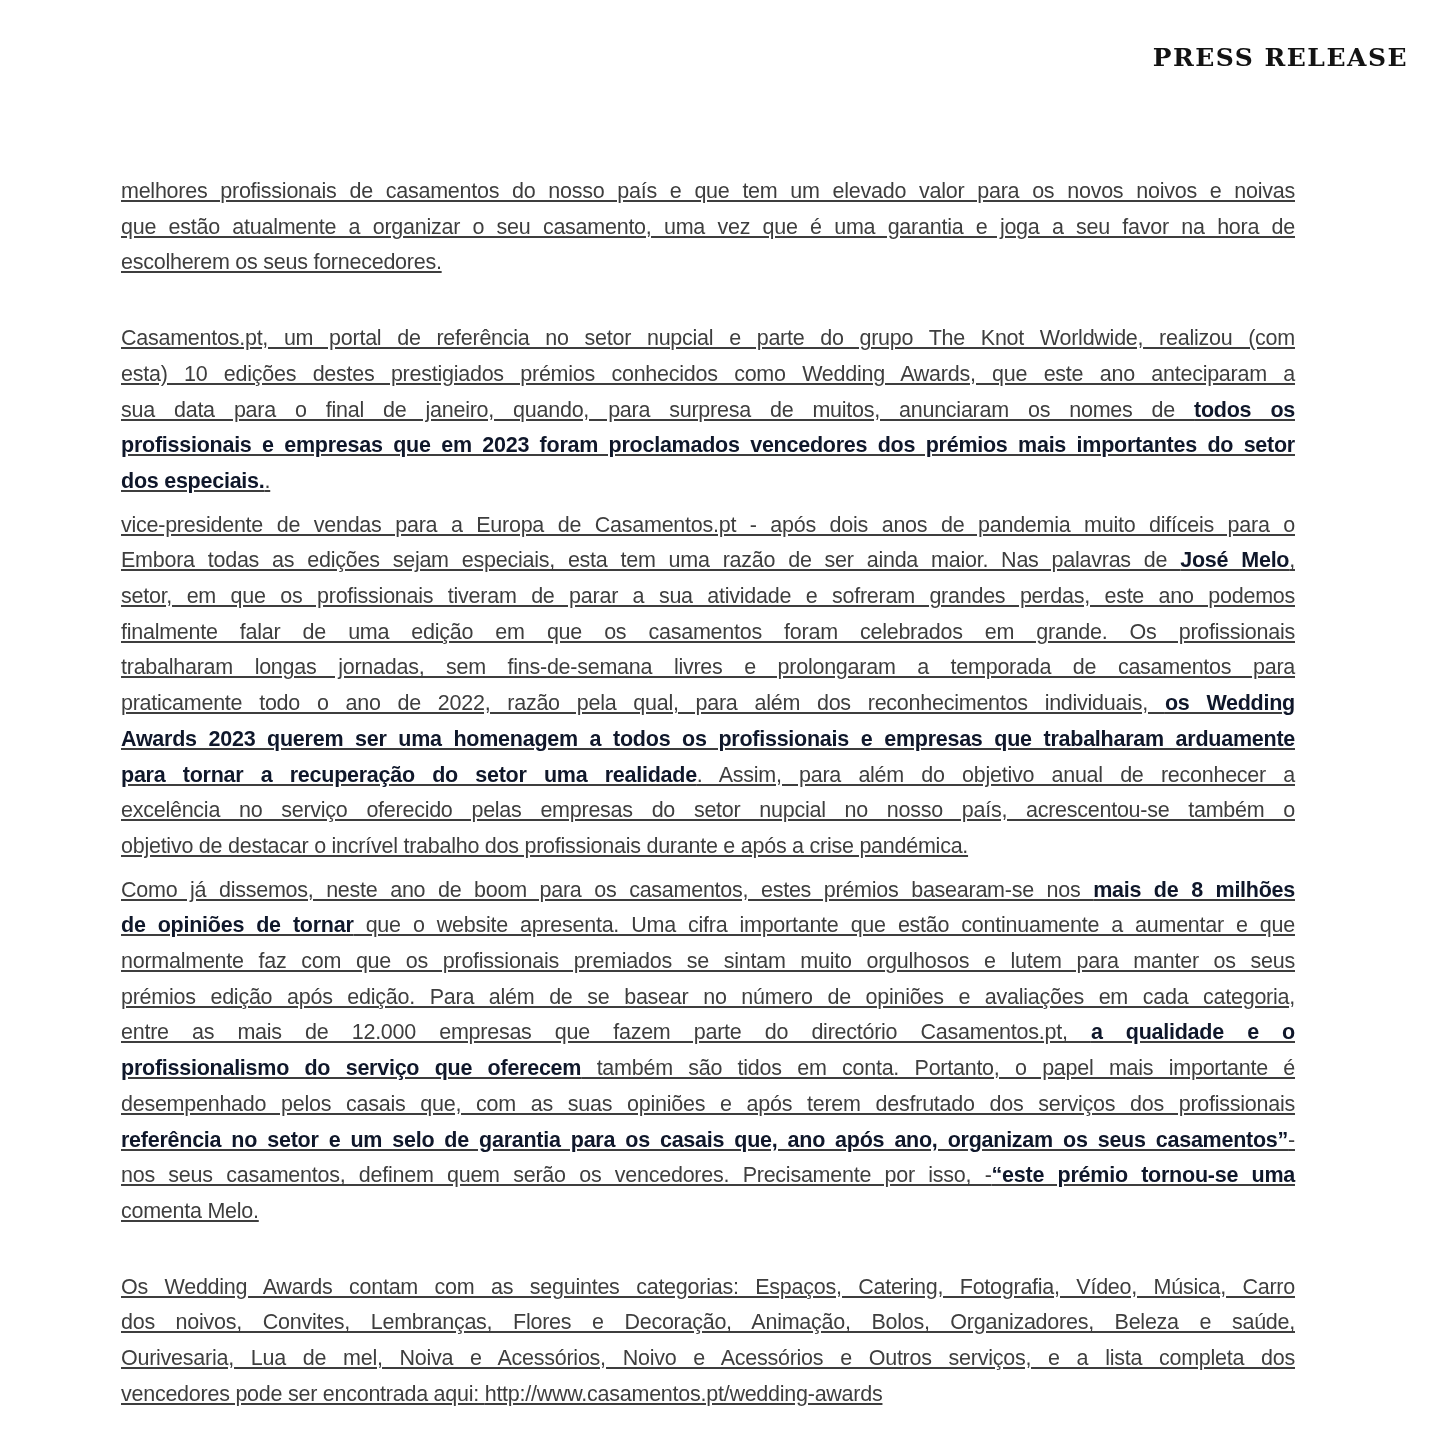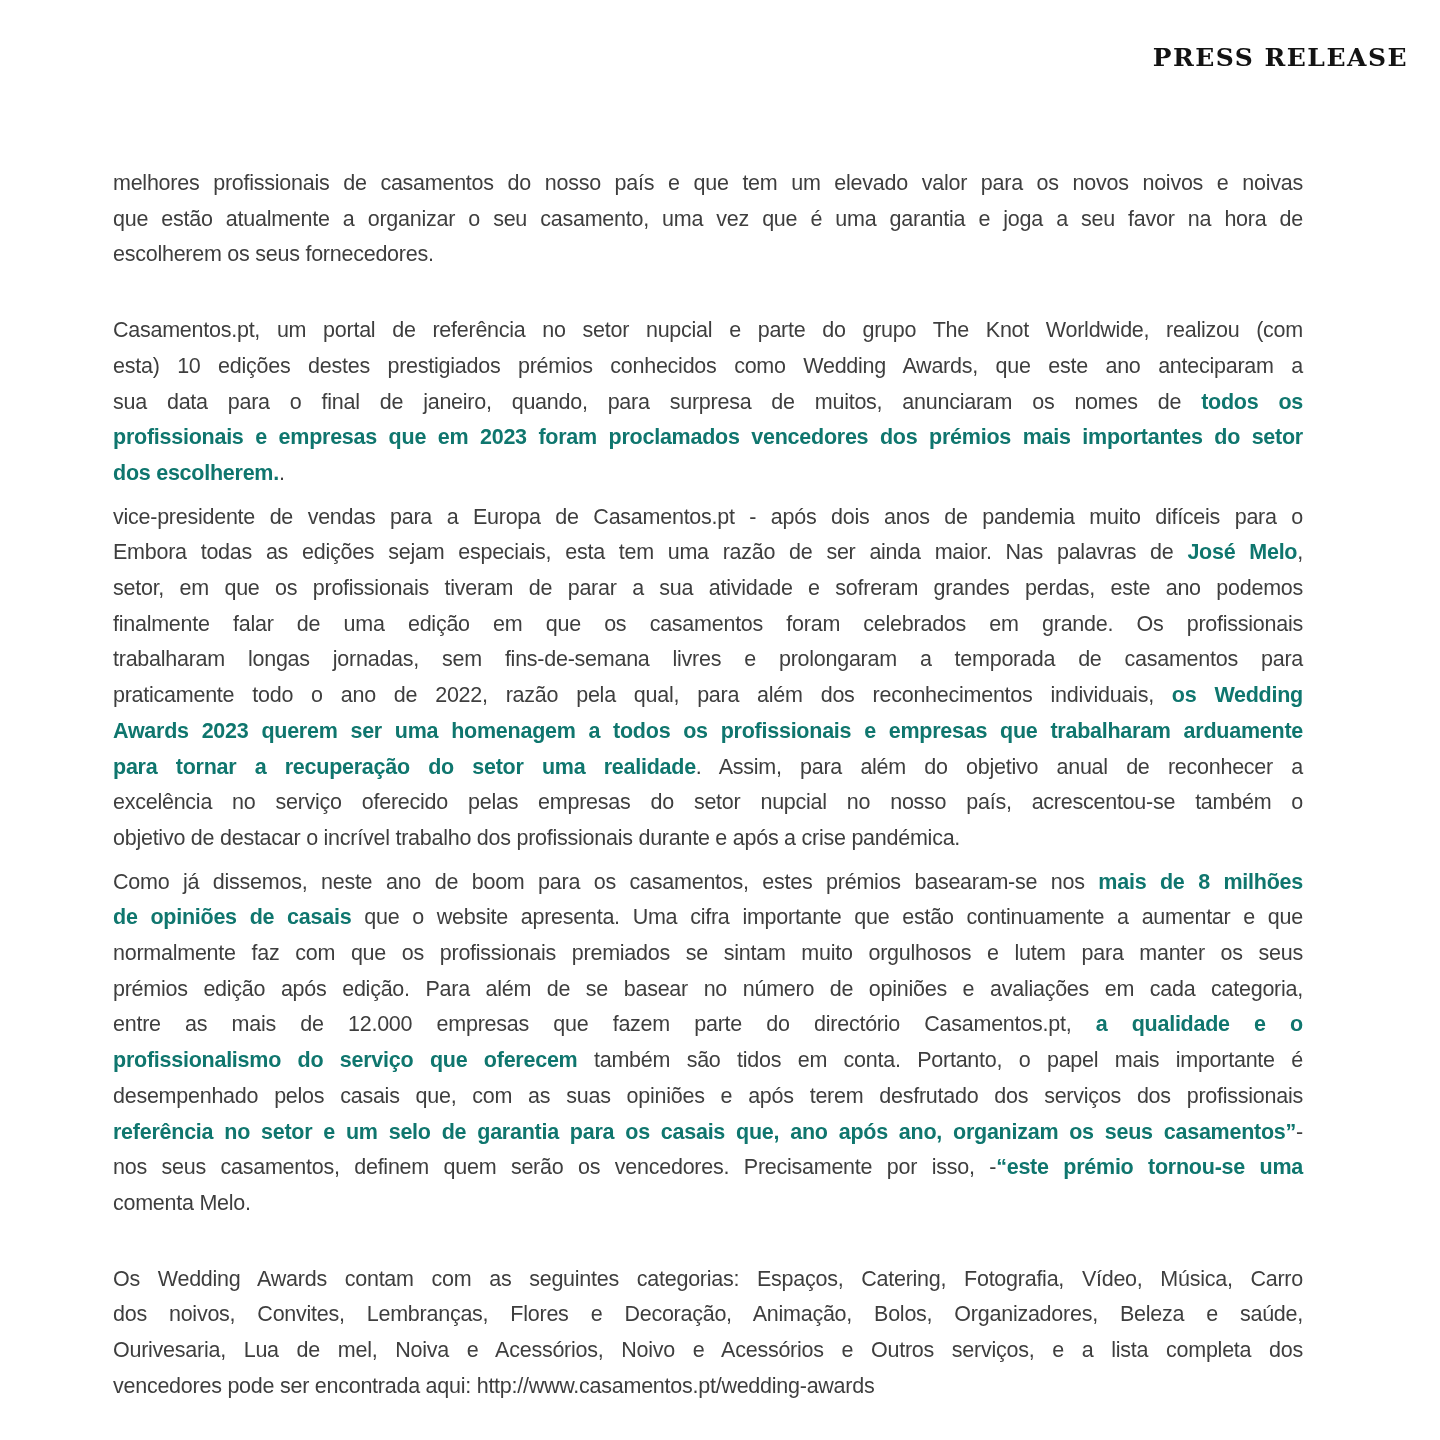--- a/index.html
+++ b/index.html
@@ -31,30 +31,30 @@
   .doc {
     position: absolute;
     left: 113px;
     top: 166px;
     width: 1190px;
     font-size: 21.5px;
     line-height: 35.7px;
     letter-spacing: -0.25px;
     color: #3e3e3e;
   }
-  .para { margin: 0; }
+  .para { margin: 8px; text-decoration: underline; }
   .para + .para { margin-top: 8px; }
   .para.blank-before { margin-top: 40px; }
   .line {
     text-align: justify;
     text-align-last: justify;
     hyphens: none;
   }
   .line.last { text-align-last: left; }
-  .bold { font-weight: 700; color: #0f766e; }
+  .bold { font-weight: 700; color: #0f172a; }
   .edge-hairline {
     position: absolute;
     top: 0;
     right: 9px;
     width: 2px;
     height: 100%;
     background: #bdbdbd;
   }
   .edge-strip {
     position: absolute;
@@ -75,37 +75,37 @@
       <div class="para">
         <div class="line"><span>melhores profissionais de casamentos do nosso país e que tem um elevado valor para os novos noivos e noivas</span></div>
         <div class="line"><span>que estão atualmente a organizar o seu casamento, uma vez que é uma garantia e joga a seu favor na hora de</span></div>
         <div class="line last"><span>escolherem os seus fornecedores.</span></div>
       </div>
       <div class="para blank-before">
         <div class="line"><span>Casamentos.pt, um portal de referência no setor nupcial e parte do grupo The Knot Worldwide, realizou (com</span></div>
         <div class="line"><span>esta) 10 edições destes prestigiados prémios conhecidos como Wedding Awards, que este ano anteciparam a</span></div>
         <div class="line"><span>sua data para o final de janeiro, quando, para surpresa de muitos, anunciaram os nomes de </span><span class="bold">todos os</span></div>
         <div class="line"><span class="bold">profissionais e empresas que em 2023 foram proclamados vencedores dos prémios mais importantes do setor</span></div>
-        <div class="line last"><span class="bold">dos escolherem.</span><span>.</span></div>
+        <div class="line last"><span class="bold">dos especiais.</span><span>.</span></div>
       </div>
       <div class="para">
         <div class="line"><span>vice-presidente de vendas para a Europa de Casamentos.pt - após dois anos de pandemia muito difíceis para o</span></div>
         <div class="line"><span>Embora todas as edições sejam especiais, esta tem uma razão de ser ainda maior. Nas palavras de </span><span class="bold">José Melo</span><span>,</span></div>
         <div class="line"><span>setor, em que os profissionais tiveram de parar a sua atividade e sofreram grandes perdas, este ano podemos</span></div>
         <div class="line"><span>finalmente falar de uma edição em que os casamentos foram celebrados em grande. Os profissionais</span></div>
         <div class="line"><span>trabalharam longas jornadas, sem fins-de-semana livres e prolongaram a temporada de casamentos para</span></div>
         <div class="line"><span>praticamente todo o ano de 2022, razão pela qual, para além dos reconhecimentos individuais, </span><span class="bold">os Wedding</span></div>
         <div class="line"><span class="bold">Awards 2023 querem ser uma homenagem a todos os profissionais e empresas que trabalharam arduamente</span></div>
         <div class="line"><span class="bold">para tornar a recuperação do setor uma realidade</span><span>. Assim, para além do objetivo anual de reconhecer a</span></div>
         <div class="line"><span>excelência no serviço oferecido pelas empresas do setor nupcial no nosso país, acrescentou-se também o</span></div>
         <div class="line last"><span>objetivo de destacar o incrível trabalho dos profissionais durante e após a crise pandémica.</span></div>
       </div>
       <div class="para">
         <div class="line"><span>Como já dissemos, neste ano de boom para os casamentos, estes prémios basearam-se nos </span><span class="bold">mais de 8 milhões</span></div>
-        <div class="line"><span class="bold">de opiniões de casais</span><span> que o website apresenta. Uma cifra importante que estão continuamente a aumentar e que</span></div>
+        <div class="line"><span class="bold">de opiniões de tornar</span><span> que o website apresenta. Uma cifra importante que estão continuamente a aumentar e que</span></div>
         <div class="line"><span>normalmente faz com que os profissionais premiados se sintam muito orgulhosos e lutem para manter os seus</span></div>
         <div class="line"><span>prémios edição após edição. Para além de se basear no número de opiniões e avaliações em cada categoria,</span></div>
         <div class="line"><span>entre as mais de 12.000 empresas que fazem parte do directório Casamentos.pt, </span><span class="bold">a qualidade e o</span></div>
         <div class="line"><span class="bold">profissionalismo do serviço que oferecem</span><span> também são tidos em conta. Portanto, o papel mais importante é</span></div>
         <div class="line"><span>desempenhado pelos casais que, com as suas opiniões e após terem desfrutado dos serviços dos profissionais</span></div>
         <div class="line"><span class="bold">referência no setor e um selo de garantia para os casais que, ano após ano, organizam os seus casamentos”</span><span>-</span></div>
         <div class="line"><span>nos seus casamentos, definem quem serão os vencedores. Precisamente por isso, -</span><span class="bold">“este prémio tornou-se uma</span></div>
         <div class="line last"><span>comenta Melo.</span></div>
       </div>
       <div class="para blank-before">

